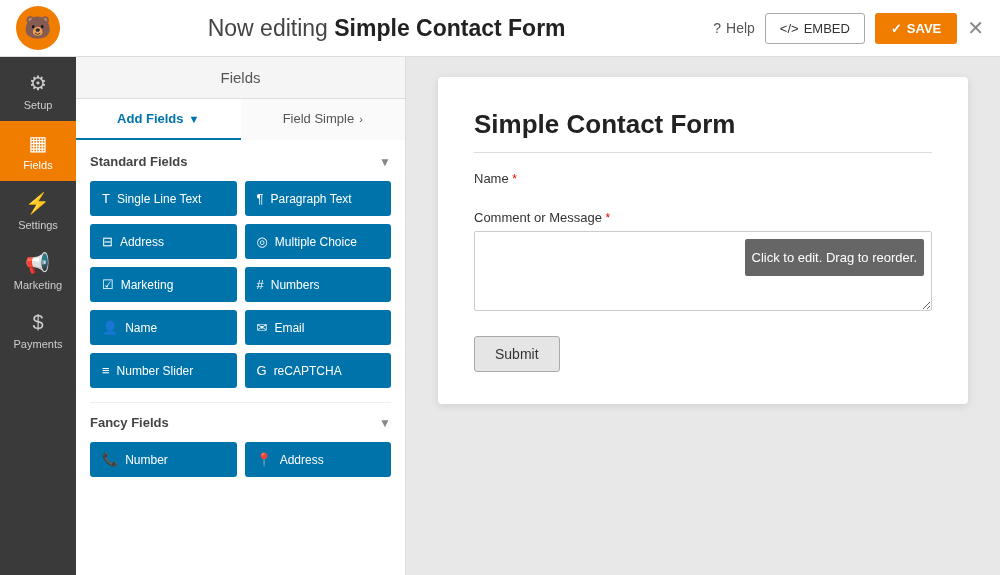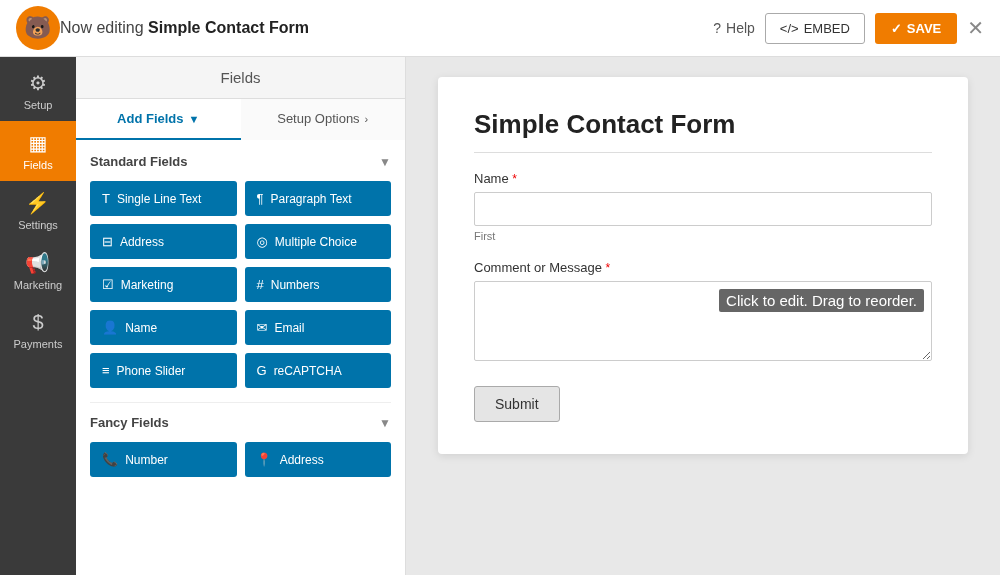--- a/index.html
+++ b/index.html
@@ -5,21 +5,21 @@
     * { box-sizing: border-box; margin: 0; padding: 0; }
     body { font-family: -apple-system, BlinkMacSystemFont, 'Segoe UI', sans-serif; font-size: 14px; background: #f0f0f0; width: 1000px; height: 575px; overflow: hidden; }
 
     
     #top-bar {
       display: flex; align-items: center; justify-content: space-between;
       background: #fff; border-bottom: 1px solid #ddd;
       padding: 0 16px; height: 57px;
     }
     #top-bar-logo { display: flex; align-items: center; }
-    #top-bar-title { flex: 1; text-align: left; font-size: 16px; color: #444; }
+    #top-bar-title { flex: 1; text-align: center; font-size: 23px; color: #444; }
     #top-bar-title strong { font-weight: 700; color: #222; }
     #top-bar-actions { display: flex; align-items: center; gap: 10px; }
 
     .btn-help {
       display: flex; align-items: center; gap: 5px;
       background: none; border: none; color: #555; cursor: pointer; font-size: 14px;
     }
     .btn-embed {
       display: flex; align-items: center; gap: 5px;
       background: #fff; border: 1px solid #aaa; color: #333;
@@ -114,21 +114,21 @@
     }
     .form-textarea {
       width: 100%; border: 1px solid #ccc; border-radius: 2px; padding: 8px 10px;
       font-size: 14px; color: #333; background: #fff; outline: none;
       height: 80px; resize: vertical;
     }
 
     .textarea-wrapper { position: relative; }
     .edit-hint {
       position: absolute; top: 8px; right: 8px;
-      background: rgba(0,0,0,0.6); color: #fff; font-size: 15px; padding: 3px 7px;
+      background: rgba(0,0,0,0.6); color: #fff; font-size: 13px; padding: 11px 7px;
       border-radius: 2px; pointer-events: none;
     }
 
     .form-submit {
       background: #e5e5e5; border: 1px solid #aaa; color: #333;
       padding: 9px 20px; border-radius: 3px; cursor: pointer; font-size: 14px;
       margin-top: 4px;
     }
 
     
@@ -193,21 +193,21 @@
   <div id="fields-panel">
     <div id="fields-panel-header">
       <span>Fields</span>
     </div>
     <div id="tabs">
       <div class="tab active">
         <span>Add Fields</span>
         <span class="tab-arrow">▼</span>
       </div>
       <div class="tab">
-        <span>Setup Options</span>
+        <span>Field Simple</span>
         <span class="tab-arrow">›</span>
       </div>
     </div>
     <div id="fields-content">
 
       <div class="section-header">
         <span>Standard Fields</span>
         <span class="section-chevron">▼</span>
       </div>
       <div class="field-grid">
@@ -238,21 +238,21 @@
         <button class="field-btn">
           <span class="field-btn-icon">👤</span>
           <span>Name</span>
         </button>
         <button class="field-btn">
           <span class="field-btn-icon">✉</span>
           <span>Email</span>
         </button>
         <button class="field-btn">
           <span class="field-btn-icon">≡</span>
-          <span>Phone Slider</span>
+          <span>Number Slider</span>
         </button>
         <button class="field-btn">
           <span class="field-btn-icon">G</span>
           <span>reCAPTCHA</span>
         </button>
       </div>
 
       <hr class="section-divider">
 
       <div class="section-header">
@@ -277,24 +277,20 @@
       <h1 id="form-title">Simple Contact Form</h1>
       <hr class="form-divider">
 
       
       <div class="form-field">
         <label class="form-label">
           <span>Name</span>
           <span class="required"> *</span>
         </label>
         <div class="name-row">
-          <div class="name-col">
-            <input class="form-input" type="text" style="">
-            <span class="name-sub-label">First</span>
-          </div>
         </div>
       </div>
 
       
 
       
       <div class="form-field">
         <label class="form-label">
           <span>Comment or Message</span>
           <span class="required"> *</span>

